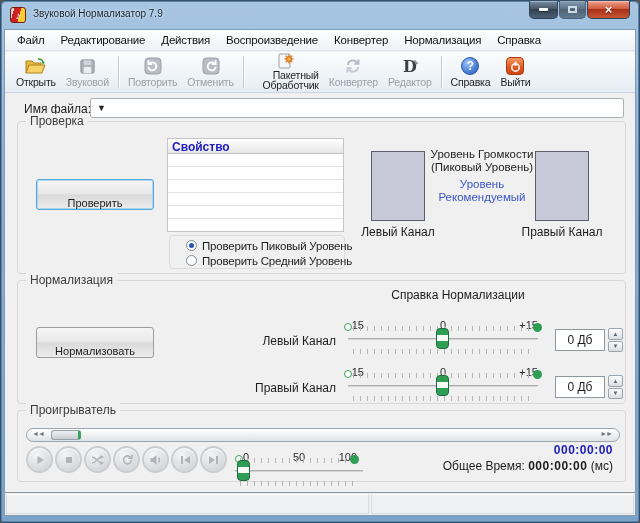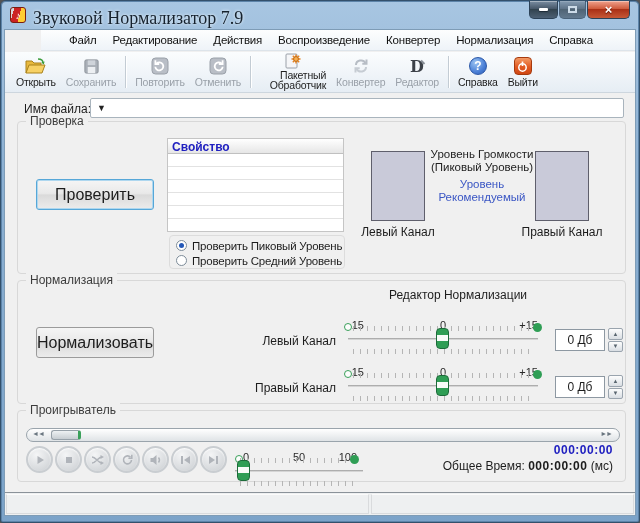--- a/index.html
+++ b/index.html
@@ -10,39 +10,39 @@
     border:1px solid #33506b; border-radius:6px 6px 3px 3px;
     box-shadow: inset 0 0 0 1px #5d84a9; overflow:hidden;
     font-size:12px; color:#1d1d1d;
   }
   
   .titlebar { position:absolute; left:0; top:0; right:0; height:28px; }
   .app-icon { position:absolute; left:9px; top:6px; width:16px; height:16px; border-radius:3px;
     background:linear-gradient(105deg,#d8d8d8 18%,#cc2222 18% 58%,#ffcc33 58%);
     border:1px solid #7a1d10; display:flex; align-items:center; justify-content:center;
     color:#fff; font-size:10px; font-weight:bold; }
-  .title-text { position:absolute; left:32px; top:7px; font-size:18px; color:#16222e;
-    text-shadow:0 0 3px #d5e5f3, 0 0 3px #d5e5f3; white-space:nowrap;font-family:Liberation Serif, serif; }
+  .title-text { position:absolute; left:32px; top:7px; font-size:10px; color:#16222e;
+    text-shadow:0 0 3px #d5e5f3, 0 0 3px #d5e5f3; white-space:nowrap; }
   .win-controls { position:absolute; right:9px; top:0; display:flex; }
   .win-btn { height:18px; border:1px solid #2c4257; border-top:none; border-radius:0 0 5px 5px;
     background:linear-gradient(#7b8ea2,#47586a 45%,#32434f 50%,#4c6074);
     display:flex; align-items:center; justify-content:center; margin-left:1px;
     box-shadow: inset 0 1px 0 rgba(255,255,255,.35); }
   .win-btn.min { width:29px; } .win-btn.max { width:27px; opacity:.75; } 
   .win-btn.close { width:43px; background:linear-gradient(#f0a28d,#cf5b3d 45%,#aa3016 50%,#c65836); }
   .glyph-min { width:9px; height:3px; background:#fff; border-radius:1px; box-shadow:0 1px 1px #1c2a36;}
   .glyph-max { width:9px; height:7px; border:2px solid #d9e2ea; }
   .glyph-close { color:#fff; font-size:13px; font-weight:bold; line-height:1; text-shadow:0 1px 1px #5e1404;}
   
   .client { position:absolute; left:3px; right:3px; top:28px; bottom:6px;
     background:#f0f0f0; border:1px solid #7e9cb6; }
   
   .menubar { position:absolute; left:0; right:0; top:0; height:21px;
     background:linear-gradient(#fdfefe,#eef3f8); border-bottom:1px solid #dde4ea;
-    display:flex; align-items:center; padding-left:20px;margin-left:36px; }
+    display:flex; align-items:center; padding-left:4px; }
   .menu-item { padding:3px 8px; font-size:11.5px; letter-spacing:-0.2px; color:#111; cursor:default; white-space:nowrap;}
   
   .toolbar { position:absolute; left:0; right:0; top:22px; height:41px;
     background:linear-gradient(#fbfdfe,#e6edf4); border-bottom:1px solid #cdd6de;
     display:flex; align-items:center; padding:1px 4px 2px 6px; }
   .tbtn { display:flex; flex-direction:column; align-items:center; justify-content:flex-start;
     padding:1px 5px; border-radius:3px; }
   .tbtn .tlabel { font-size:10.5px; letter-spacing:-0.2px; margin-top:1px; white-space:nowrap; color:#1d1d1d;}
   .tbtn.disabled .tlabel { color:#9aa1a9; }
   .tbtn.batch .tlabel { white-space:normal; width:66px; text-align:right; line-height:1.0; font-weight:normal;}
@@ -62,35 +62,35 @@
     background:#fff; border:1px solid #a9b4bd; border-radius:2px; display:flex; align-items:center; }
   .file-combo .arrow { font-size:9px; color:#222; padding-left:6px; }
   
   .group { position:absolute; left:12px; width:609px; border:1px solid #d8d8d8; border-radius:4px; }
   .group-label { position:absolute; top:-8px; left:8px; background:#f0f0f0; padding:0 4px;
     font-size:12px; color:#3c3c3c; }
   .g-check { top:91px; height:153px; }
   .g-norm  { top:250px; height:124px; }
   .g-player{ top:380px; height:72px; }
   
-  .btn { position:absolute; display:flex; align-items:center; justify-content:center;
+  .btn { position:absolute; display:flex; align-items:flex-end; justify-content:center;
     background:linear-gradient(180deg,#f5f5f5,#e9e9e9 46%,#dadada 52%,#ececec);
-    border:1px solid #9b9b9b; border-radius:3px; font-size:16px; color:#1d1d1d; }
+    border:1px solid #9b9b9b; border-radius:3px; font-size:11px; color:#1d1d1d; }
   .btn.focused { border:1px solid #56a7d8; box-shadow: inset 0 0 0 1px #aed7ef; }
   
   .ptable { position:absolute; left:149px; top:16px; width:177px; height:94px;
     background:#fff; border:1px solid #c5c5c5; display:flex; flex-direction:column; }
   .ptable .thead { height:15px; background:linear-gradient(#ffffff,#e6e6e6);
     border-bottom:1px solid #c0c0c0; color:#2020c0; font-weight:bold; font-size:12px;
     padding:1px 0 0 4px; }
   .ptable .trow { flex:1; border-bottom:1px solid #e2e2e2; background:#fff; }
   .ptable .trow:last-child { border-bottom:none; }
   
   .radio-panel { position:absolute; left:151px; top:113px; width:176px; height:34px;
-    border:1px solid #dcdcdc; border-radius:4px; padding:2px 0 0 6px; }
+    border:1px solid #dcdcdc; border-radius:4px; padding:2px 0 0 16px; }
   .radio-row { display:flex; align-items:center; height:15px; }
   .radio-circ { width:11px; height:11px; border-radius:50%; background:#fff;
     border:1px solid #7d8c99; margin-right:5px; position:relative; flex:none;}
   .radio-circ.sel::after { content:""; position:absolute; left:2px; top:2px; width:5px; height:5px;
     border-radius:50%; background:#2458b8; }
   .radio-label { font-size:11.5px; letter-spacing:-0.2px; white-space:nowrap;}
   
   .meter { position:absolute; top:29px; width:54px; height:70px; background:#c9cad9;
     border:1px solid #5f5f6c; }
   .meter-label { position:absolute; top:103px; width:110px; text-align:center; font-size:12px; }
@@ -197,21 +197,21 @@
         <span class="tlabel">Открыть</span>
       </div>
       <div class="tbtn disabled">
         <span class="ticon">
           <svg width="17" height="17" viewBox="0 0 18 18">
             <rect x="2" y="2" width="14" height="14" rx="1.5" fill="#aab0b8" stroke="#8a9098"></rect>
             <rect x="5" y="2.5" width="8" height="5" fill="#cfd4da"></rect>
             <rect x="5" y="9.5" width="8" height="6.5" fill="#eceff2"></rect>
           </svg>
         </span>
-        <span class="tlabel">Сохранить</span>
+        <span class="tlabel">Звуковой</span>
       </div>
       <div class="tsep"></div>
       <div class="tbtn disabled">
         <span class="ticon">
           <svg width="18" height="18" viewBox="0 0 18 18">
             <rect x="1" y="1" width="16" height="16" rx="3.5" fill="#b9bec6" stroke="#9aa0a8"></rect>
             <path d="M5.5 6.5 a4 4 0 1 1 -1.2 3.2" fill="none" stroke="#fff" stroke-width="1.8"></path>
             <path d="M4.4 3.2 v3.8 h3.8" fill="none" stroke="#fff" stroke-width="1.8"></path>
           </svg>
         </span>
@@ -327,21 +327,21 @@
         <div>Рекомендуемый</div>
       </div>
       <div class="meter" style="left:517px;"></div>
       <div class="meter-label" style="left:325px;">Левый Канал</div>
       <div class="meter-label" style="left:489px;">Правый Канал</div>
     </div>
 
     <div class="group g-norm">
       <span class="group-label">Нормализация</span>
 
-      <div style="position:absolute; left:330px; top:7px; width:220px; text-align:center; font-size:12px;">Редактор Нормализации</div>
+      <div style="position:absolute; left:330px; top:7px; width:220px; text-align:center; font-size:12px;">Справка Нормализации</div>
 
       <div class="btn" style="left:18px; top:46px; width:118px; height:31px;">
         <span>Нормализовать</span>
       </div>
 
       <div class="chan-label" style="left:233px; top:53px;">Левый Канал</div>
       <div class="nslider" style="left:330px; top:28px;">
         <span class="s-lab s-min">-15</span>
         <span class="s-lab s-mid">0</span>
         <span class="s-lab s-max">+15</span>

